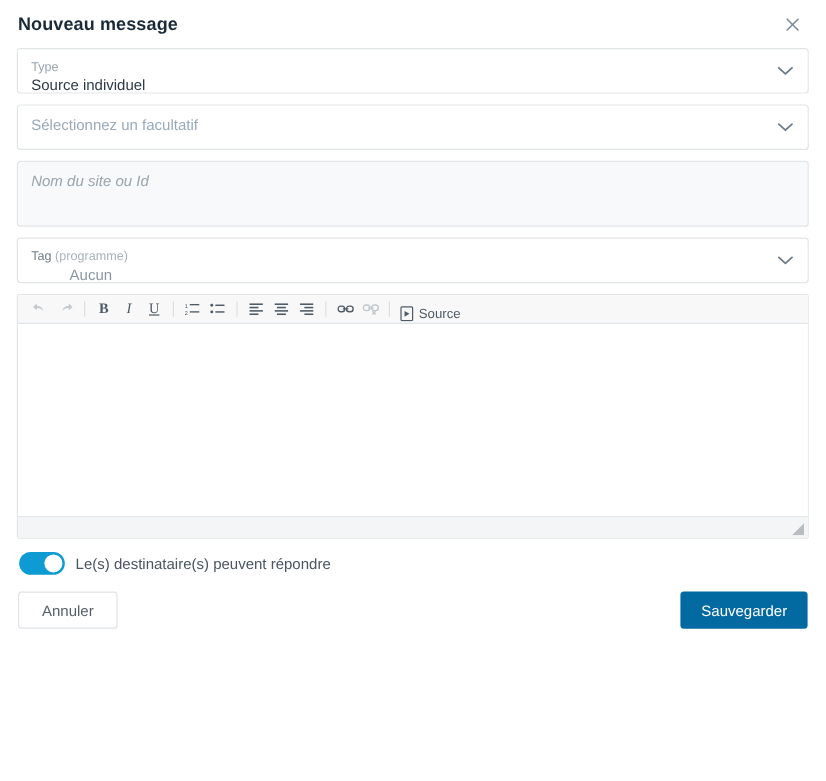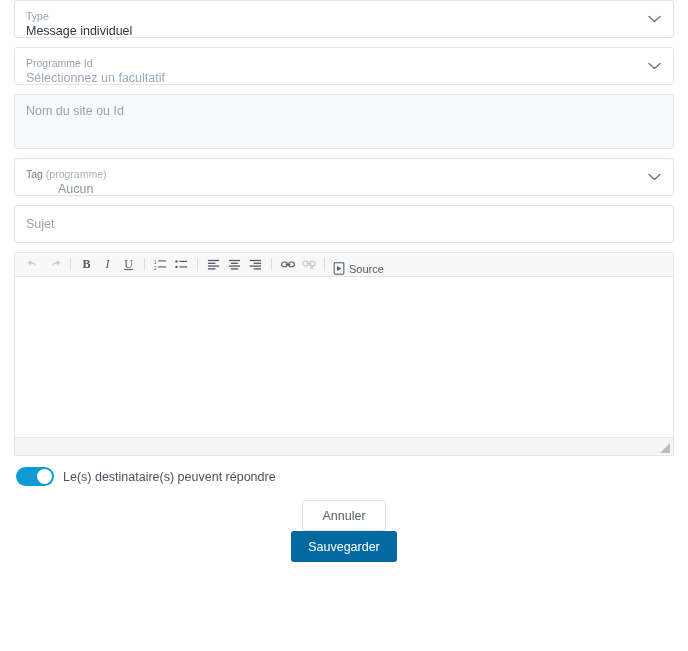--- a/index.html
+++ b/index.html
@@ -54,20 +54,21 @@
     border-radius: 3px;
     background: #ffffff;
     margin-bottom: 9px;
     padding: 9px 12px 9px 11px;
   }
   .field.select { height: 38px; cursor: pointer; }
   .field.disabled {
     background: #f8f9fa;
     height: 55px;
     cursor: default;
+    font-style: italic;
   }
   .field.plain { height: 38px; display: flex; align-items: center; }
 
   .field-label {
     font-size: 10.5px;
     color: #9aa4ad;
     line-height: 12px;
     margin-bottom: 2px;
   }
   .field-label .strong { color: #6f7c88; }
@@ -194,21 +195,20 @@
     font-size: 12.5px;
     color: #4a5560;
   }
 
   
   .modal-footer {
     display: flex;
     align-items: center;
     justify-content: space-between;
     padding: 0 1px;
-    flex-direction: column;
   }
   .btn-cancel {
     border: 1px solid #dfe3e6;
     background: #ffffff;
     border-radius: 3px;
     height: 31px;
     padding: 0 19px;
     font-size: 12.5px;
     color: #55606b;
     cursor: pointer;
@@ -224,33 +224,41 @@
     color: #ffffff;
     cursor: pointer;
     font-family: "Liberation Sans", sans-serif;
   }
 </style>
 </head>
 <body>
 
 <div class="modal">
 
+  <div class="modal-header">
+    <div class="modal-title">Nouveau message</div>
+    <div class="close-btn">
+      <svg width="13" height="13" viewBox="0 0 13 13" fill="none" stroke="currentColor" stroke-width="1.3" stroke-linecap="round">
+        <line x1="2" y1="2" x2="11" y2="11"></line>
+          <line x1="11" y1="2" x2="2" y2="11"></line>
+      </svg>
+    </div>
+  </div>
 
   <div class="field select">
     <div class="field-label">Type</div>
-    <div class="field-value">Message individuel</div>
+    <div class="field-value">Source individuel</div>
     <span class="chevron">
       <svg width="13" height="8" viewBox="0 0 13 8" fill="none" stroke="currentColor" stroke-width="1.5" stroke-linecap="round" stroke-linejoin="round">
         <polyline points="1,1.5 6.5,6.5 12,1.5"></polyline>
       </svg>
     </span>
   </div>
 
   <div class="field select">
-    <div class="field-label">Programme Id</div>
     <div class="field-value placeholder">Sélectionnez un facultatif</div>
     <span class="chevron">
       <svg width="13" height="8" viewBox="0 0 13 8" fill="none" stroke="currentColor" stroke-width="1.5" stroke-linecap="round" stroke-linejoin="round">
         <polyline points="1,1.5 6.5,6.5 12,1.5"></polyline>
       </svg>
     </span>
   </div>
 
   <div class="field disabled">
     <div class="field-placeholder-only">Nom du site ou Id</div>
@@ -262,23 +270,20 @@
       <span class="muted">(programme)</span>
     </div>
     <div class="field-value tagval">Aucun</div>
     <span class="chevron">
       <svg width="13" height="8" viewBox="0 0 13 8" fill="none" stroke="currentColor" stroke-width="1.5" stroke-linecap="round" stroke-linejoin="round">
         <polyline points="1,1.5 6.5,6.5 12,1.5"></polyline>
       </svg>
     </span>
   </div>
 
-  <div class="field plain">
-    <div class="field-placeholder-only">Sujet</div>
-  </div>
 
   <div class="editor">
     <div class="editor-toolbar">
 
       <div class="tb-btn dim">
         <svg width="13" height="13" viewBox="0 0 14 14" fill="currentColor">
           <path d="M4 4.2V2L0.6 5.1 4 8.2V6c2.6 0 4.6 0.9 6 2.9-0.6-3.2-2.9-4.7-6-4.7z"></path>
         </svg>
       </div>
       <div class="tb-btn dim">

